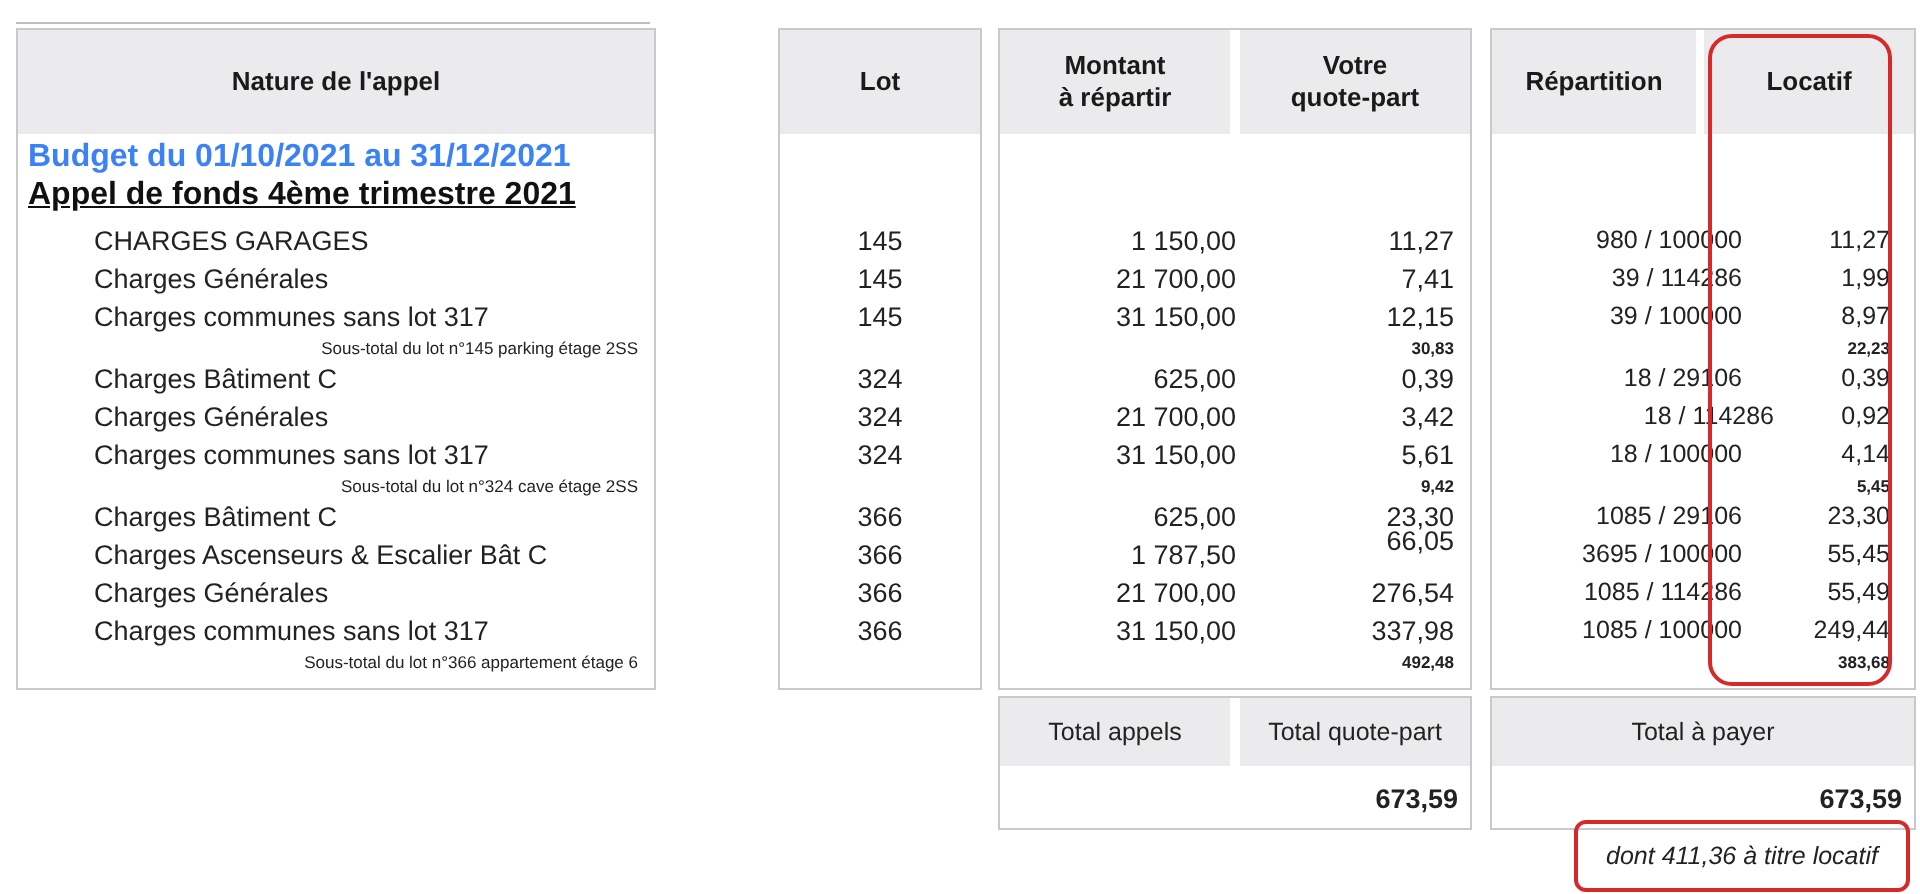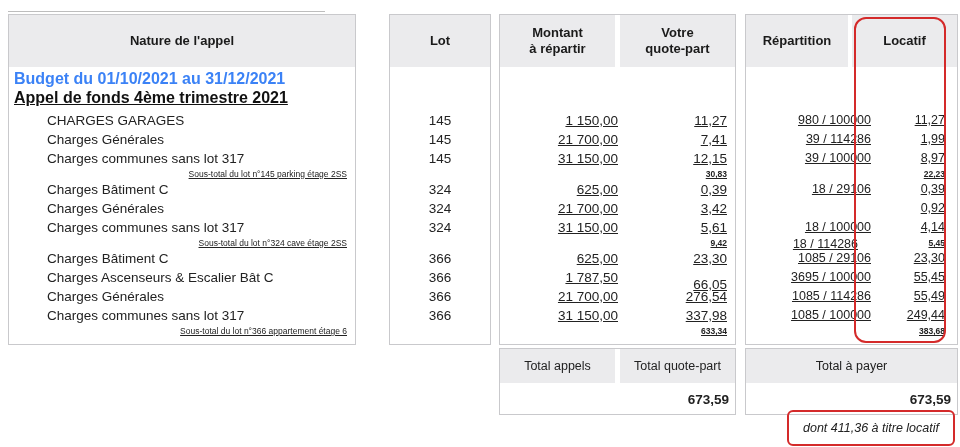--- a/index.html
+++ b/index.html
@@ -4,31 +4,31 @@
 <style>
   * { box-sizing: border-box; margin: 0; padding: 0; }
   html, body { width: 960px; height: 447px; background: #ffffff; overflow: hidden; }
   body { position: relative; font-family: "Liberation Sans", sans-serif; color: #222; }
 
   .topline { position: absolute; left: 8px; top: 11px; width: 317px; height: 1px; background: #bdbdbd; }
 
   .panel { position: absolute; border: 1px solid #c9c9cc; background: #fff; }
   .hdr { position: absolute; top: 0; height: 52px; background: #ebebed; display: flex; align-items: center; justify-content: center; text-align: center; font-weight: bold; font-size: 13px; line-height: 16px; color: #1a1a1a; }
 
-  #p-nature { left: 8px; top: 14px; width: 348px; height: 331px; }
+  #p-nature { left: 8px; top: 14px; width: 320px; height: 331px; }
   #p-lot    { left: 389px; top: 14px; width: 102px; height: 331px; }
   #p-amt    { left: 499px; top: 14px; width: 237px; height: 331px; }
   #p-rep    { left: 745px; top: 14px; width: 213px; height: 331px; }
 
   .body-rows { position: absolute; left: 0; right: 0; top: 52px; }
 
   .row { position: absolute; height: 19px; font-size: 13.5px; line-height: 19px; white-space: nowrap; }
   .sub { position: absolute; height: 11px; font-size: 8.5px; line-height: 11px; white-space: nowrap; }
   .bold { font-weight: bold; }
-  .r { text-align: right; text-decoration: underline; }
+  .r { text-align: right; }
   .c { text-align: center; }
 
   .budget-title { position: absolute; left: 5px; top: 2px; font-size: 16px; font-weight: bold; line-height: 20px; color: #3b82f6; }
   .appel-title { position: absolute; left: 5px; top: 21px; font-size: 16px; font-weight: bold; line-height: 20px; text-decoration: underline; color: #111; }
 
   .red-box { position: absolute; border: 2px solid #d42a2a; border-radius: 12px; pointer-events: none; }
 
   .tot { position: absolute; border: 1px solid #c9c9cc; background: #fff; }
   .tot .th { position: absolute; top: 0; height: 34px; background: #ebebed; font-weight: normal; font-size: 12.5px; display: flex; align-items: center; justify-content: center; }
   .tot .tv { position: absolute; top: 34px; height: 32px; font-size: 13.5px; display: flex; align-items: center; justify-content: flex-end; padding-right: 6px; }
@@ -93,43 +93,43 @@
       <div class="row r" style="right:117px;top:113px;">625,00</div>
       <div class="row r" style="right:8px;top:113px;">0,39</div>
       <div class="row r" style="right:117px;top:132px;">21 700,00</div>
       <div class="row r" style="right:8px;top:132px;">3,42</div>
       <div class="row r" style="right:117px;top:151px;">31 150,00</div>
       <div class="row r" style="right:8px;top:151px;">5,61</div>
       <div class="sub r bold" style="right:8px;top:171px;">9,42</div>
       <div class="row r" style="right:117px;top:182px;">625,00</div>
       <div class="row r" style="right:8px;top:182px;">23,30</div>
       <div class="row r" style="right:117px;top:201px;">1 787,50</div>
-      <div class="row r" style="right:8px;top:208px;margin-left:42px;">66,05</div>
+      <div class="row r" style="right:8px;top:194px;margin-left:42px;">66,05</div>
       <div class="row r" style="right:117px;top:220px;">21 700,00</div>
       <div class="row r" style="right:8px;top:220px;">276,54</div>
       <div class="row r" style="right:117px;top:239px;">31 150,00</div>
       <div class="row r" style="right:8px;top:239px;">337,98</div>
-      <div class="sub r bold" style="right:8px;top:259px;">633,34</div>
+      <div class="sub r bold" style="right:8px;top:259px;">492,48</div>
     </div>
 </div>
 
 <div class="panel" id="p-rep">
   <div class="hdr" style="left:0;width:102px;">Répartition</div>
   <div class="hdr" style="left:106px;right:0;">Locatif</div>
   <div class="body-rows" id="rep-body">
       <div class="row r" style="right:86px;font-size:12.5px;top:44px;">980 / 100000</div>
       <div class="row r" style="right:12px;font-size:12.5px;top:44px;">11,27</div>
       <div class="row r" style="right:86px;font-size:12.5px;top:63px;">39 / 114286</div>
       <div class="row r" style="right:12px;font-size:12.5px;top:63px;">1,99</div>
       <div class="row r" style="right:86px;font-size:12.5px;top:82px;">39 / 100000</div>
       <div class="row r" style="right:12px;font-size:12.5px;top:82px;">8,97</div>
       <div class="sub r bold" style="right:12px;top:102px;">22,23</div>
       <div class="row r" style="right:86px;font-size:12.5px;top:113px;">18 / 29106</div>
       <div class="row r" style="right:12px;font-size:12.5px;top:113px;">0,39</div>
-      <div class="row r" style="right:99px;font-size:12.5px;top:132px;margin-top:36px;">18 / 114286</div>
+      <div class="row r" style="right:70px;font-size:12.5px;top:132px;">18 / 114286</div>
       <div class="row r" style="right:12px;font-size:12.5px;top:132px;">0,92</div>
       <div class="row r" style="right:86px;font-size:12.5px;top:151px;">18 / 100000</div>
       <div class="row r" style="right:12px;font-size:12.5px;top:151px;">4,14</div>
       <div class="sub r bold" style="right:12px;top:171px;">5,45</div>
       <div class="row r" style="right:86px;font-size:12.5px;top:182px;">1085 / 29106</div>
       <div class="row r" style="right:12px;font-size:12.5px;top:182px;">23,30</div>
       <div class="row r" style="right:86px;font-size:12.5px;top:201px;">3695 / 100000</div>
       <div class="row r" style="right:12px;font-size:12.5px;top:201px;">55,45</div>
       <div class="row r" style="right:86px;font-size:12.5px;top:220px;">1085 / 114286</div>
       <div class="row r" style="right:12px;font-size:12.5px;top:220px;">55,49</div>

